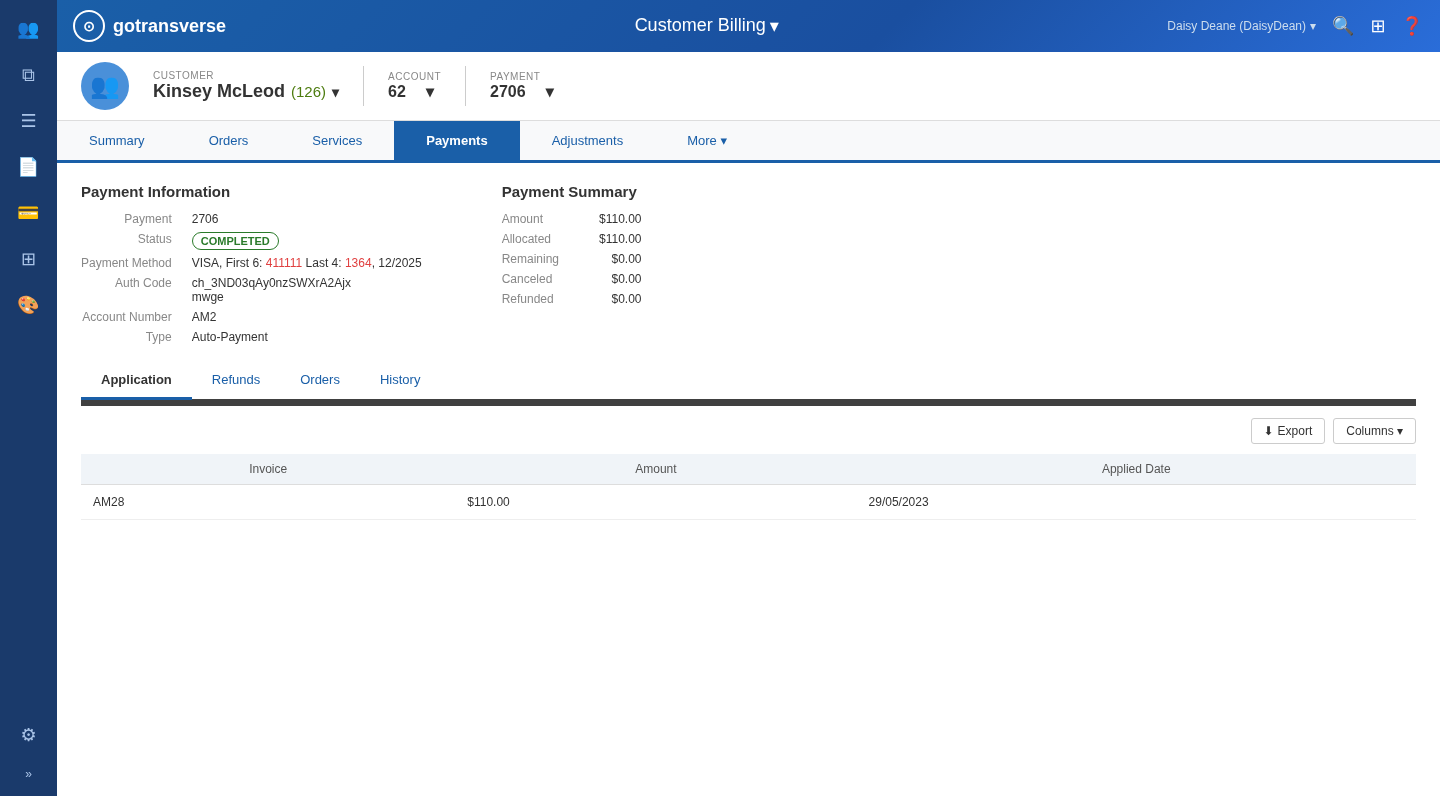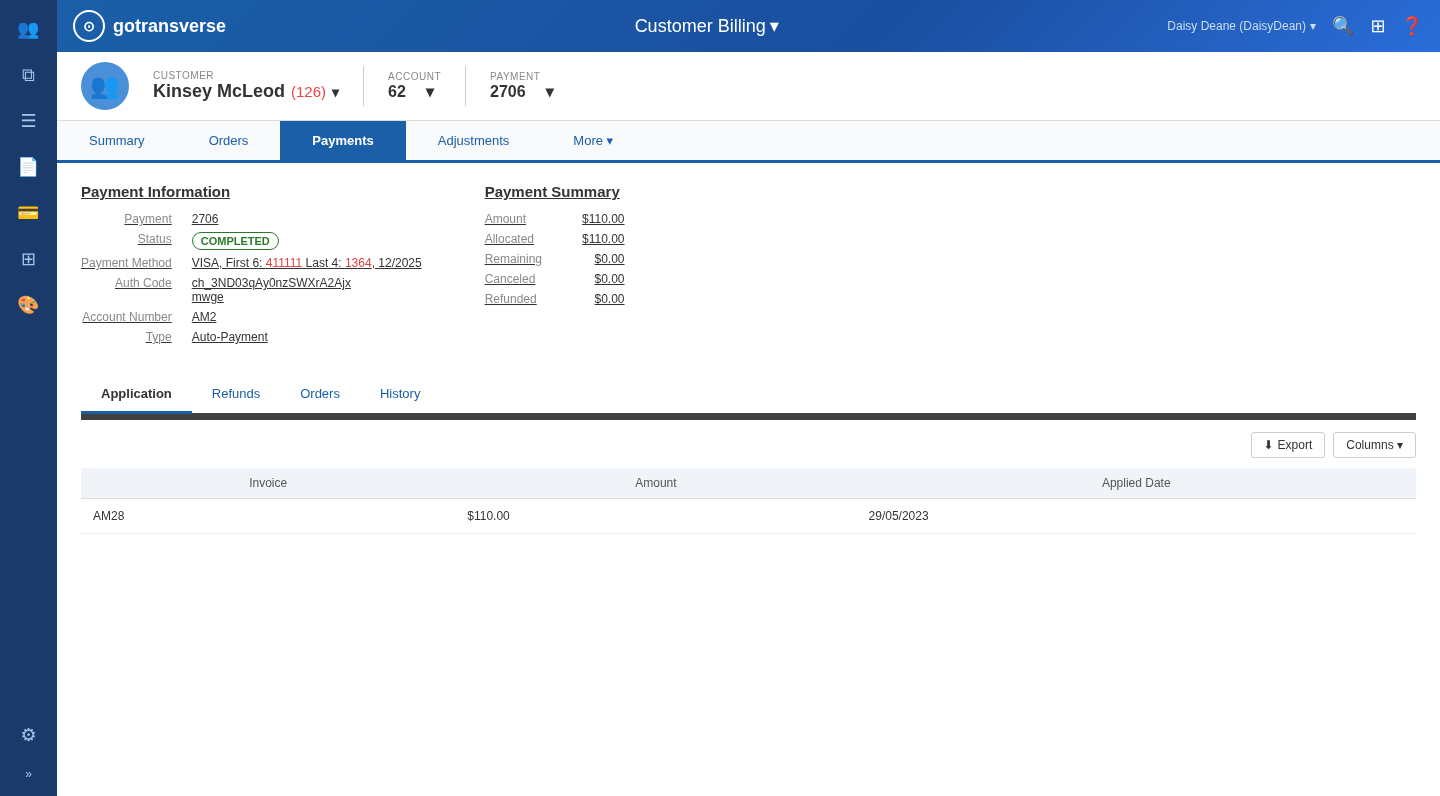--- a/index.html
+++ b/index.html
@@ -89,21 +89,20 @@
     .navbar-center {
       flex: 1;
       display: flex;
       justify-content: center;
     }
     .navbar-title {
       color: #fff;
       font-size: 18px;
       font-weight: normal;
       display: flex;
-      align-items: center;
       gap: 4px;
       cursor: pointer;
     }
     .navbar-right {
       display: flex;
       align-items: center;
       gap: 16px;
       color: #fff;
     }
     .navbar-user {
@@ -218,23 +217,22 @@
 
     
     .payment-body {
       padding: 20px 24px;
       flex: 1;
       overflow-y: auto;
     }
 
     .info-sections {
       display: flex;
-      gap: 63px;
-      margin-bottom: 32px;
-      text-decoration: underline;
+      gap: 80px;
+      margin-bottom: 18px;
     }
 
     .info-section h3 {
       font-size: 15px;
       font-weight: bold;
       color: #333;
       margin-bottom: 12px;
     }
 
     .info-table {
@@ -376,21 +374,21 @@
 
   <div class="content">
 
     <div class="customer-header">
       <div class="customer-avatar">👥</div>
       <div class="customer-info">
         <div>
           <div class="customer-label">CUSTOMER</div>
           <div class="customer-name">
             <span>Kinsey McLeod</span>
-            <span style="color:#ef4444;font-weight:normal;font-size:15px;">(126)</span>
+            <span style="color:#4d7c0f;font-weight:normal;font-size:15px;">(126)</span>
             <span style="font-size:14px;">▾</span>
           </div>
         </div>
         <div class="divider-v"></div>
         <div class="account-info">
           <div class="customer-label">ACCOUNT</div>
           <div class="account-number">
             <span>62</span>
             <span>▾</span>
           </div>
@@ -402,20 +400,21 @@
             <span>2706</span>
             <span>▾</span>
           </div>
         </div>
       </div>
     </div>
 
     <div class="tabs">
       <button class="tab">Summary</button>
       <button class="tab">Orders</button>
+      <button class="tab">Services</button>
       <button class="tab active">Payments</button>
       <button class="tab">Adjustments</button>
       <button class="tab">More ▾</button>
     </div>
 
     <div class="payment-body">
 
       <div class="info-sections">
 
         <div class="info-section">

